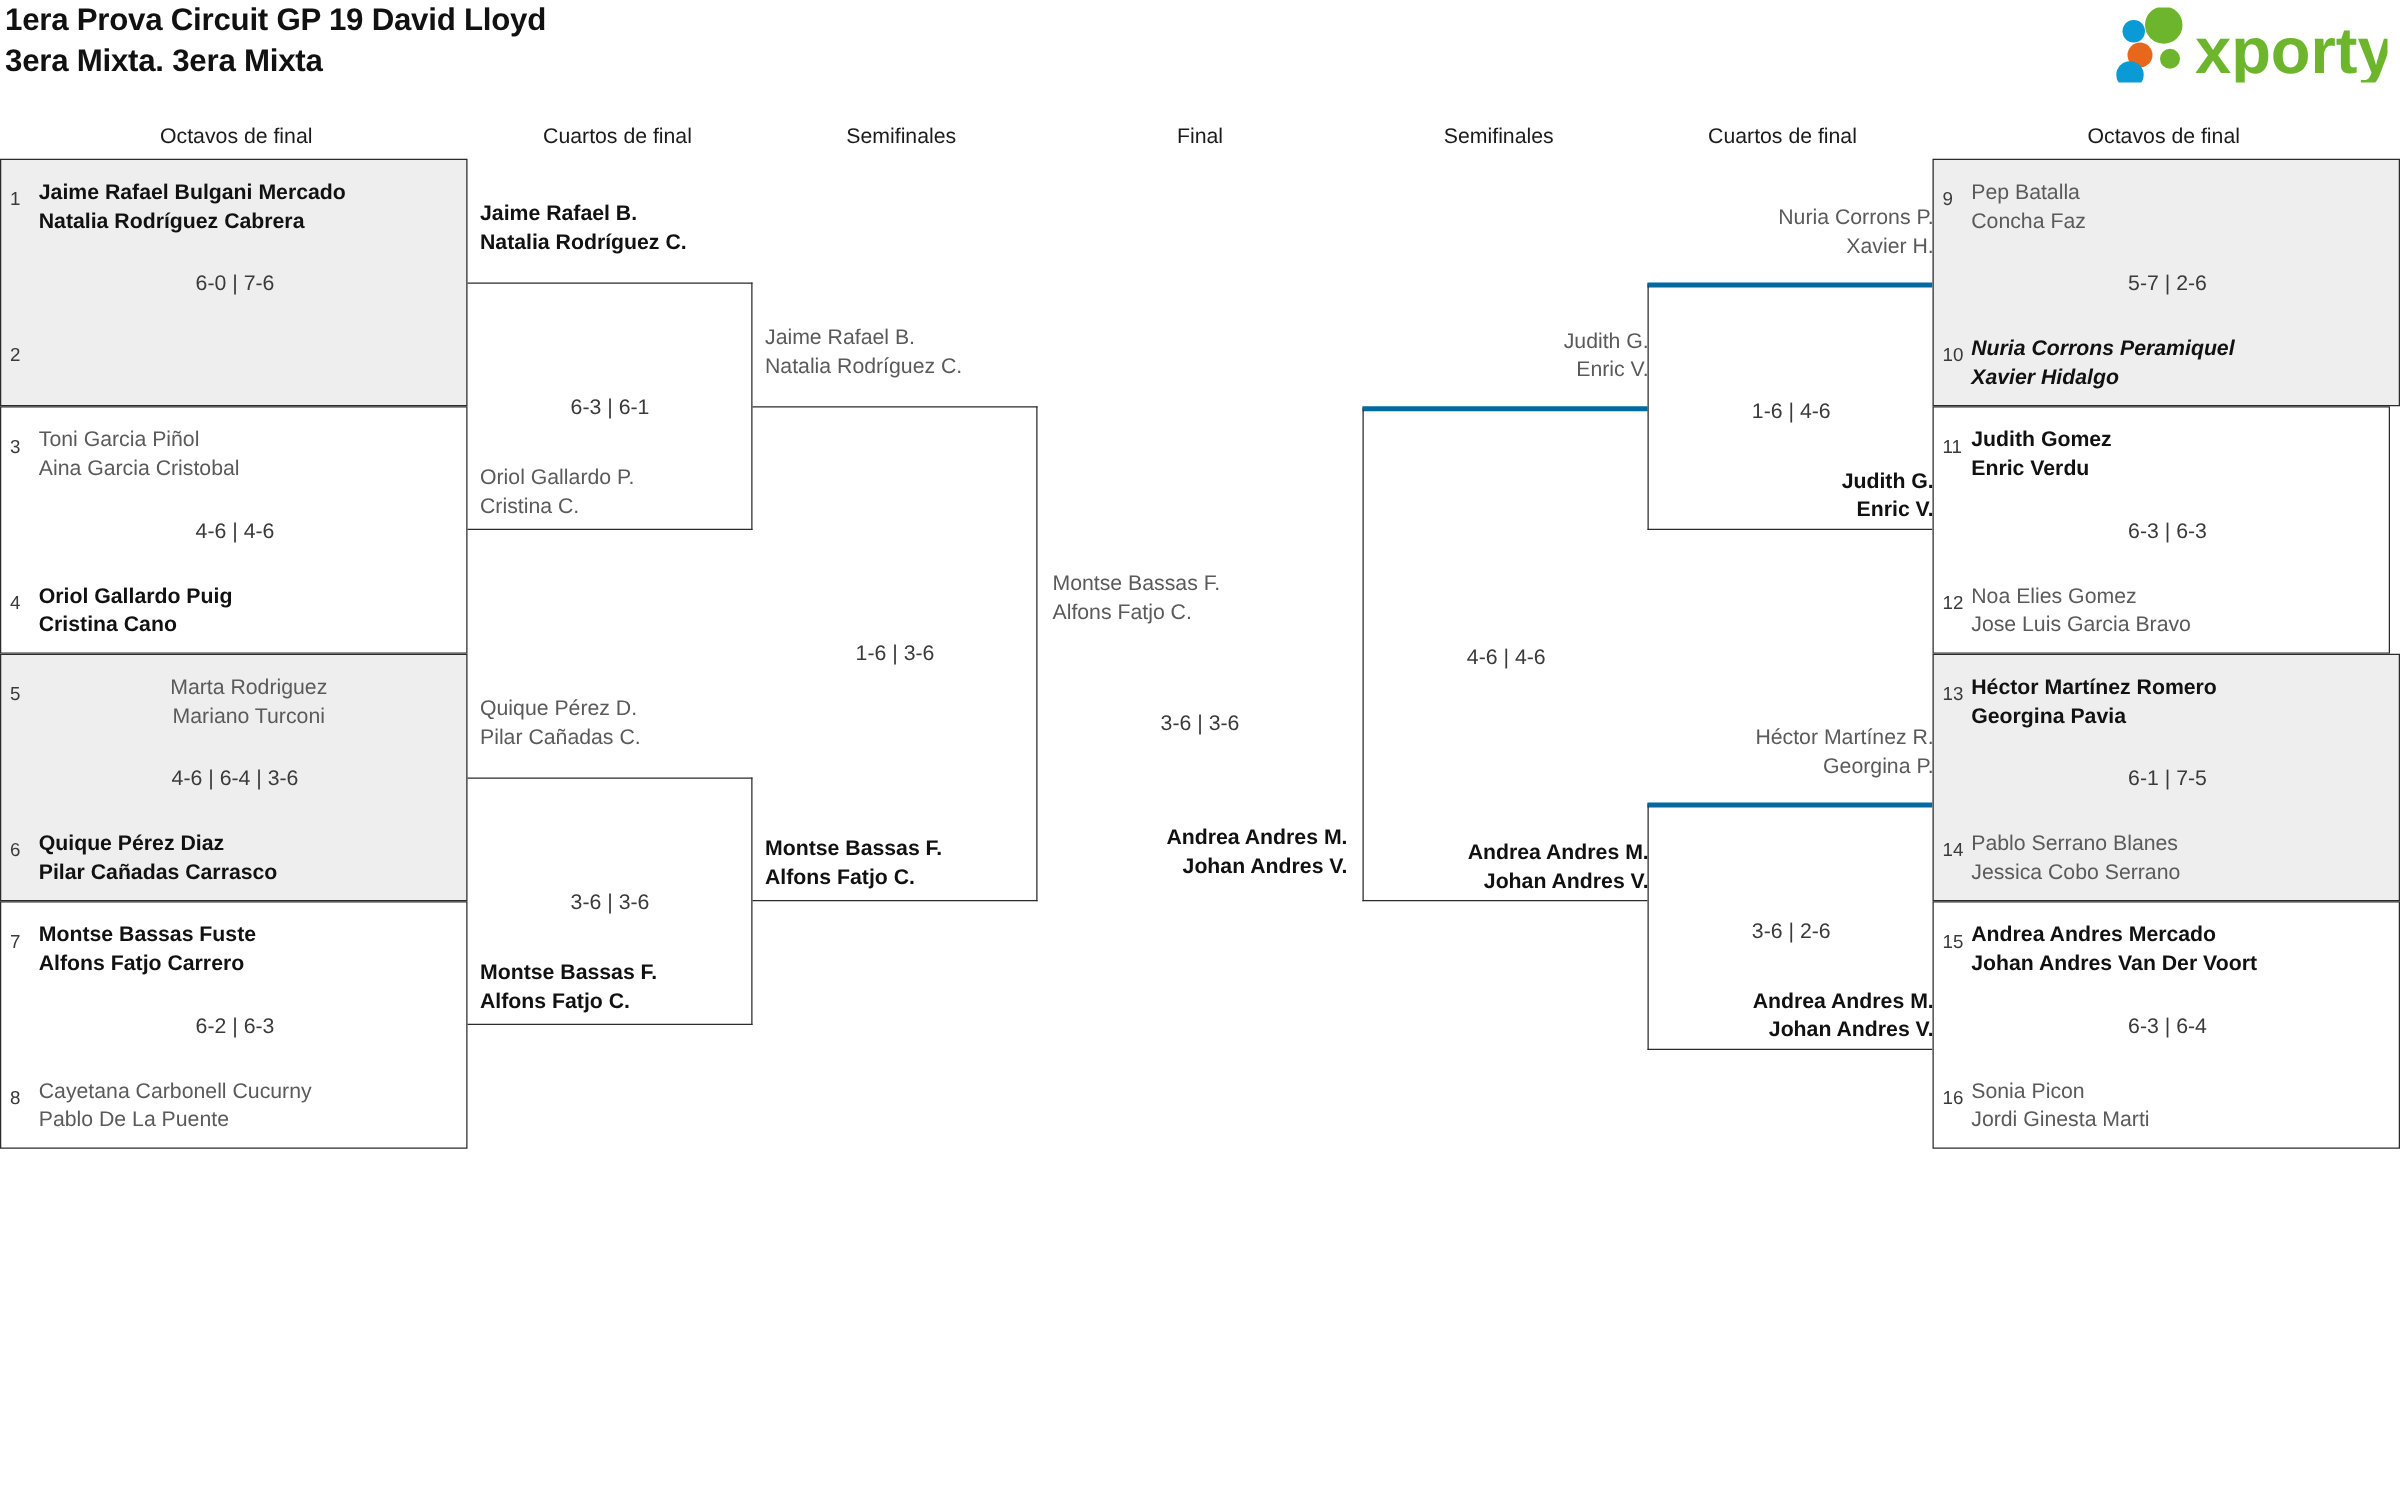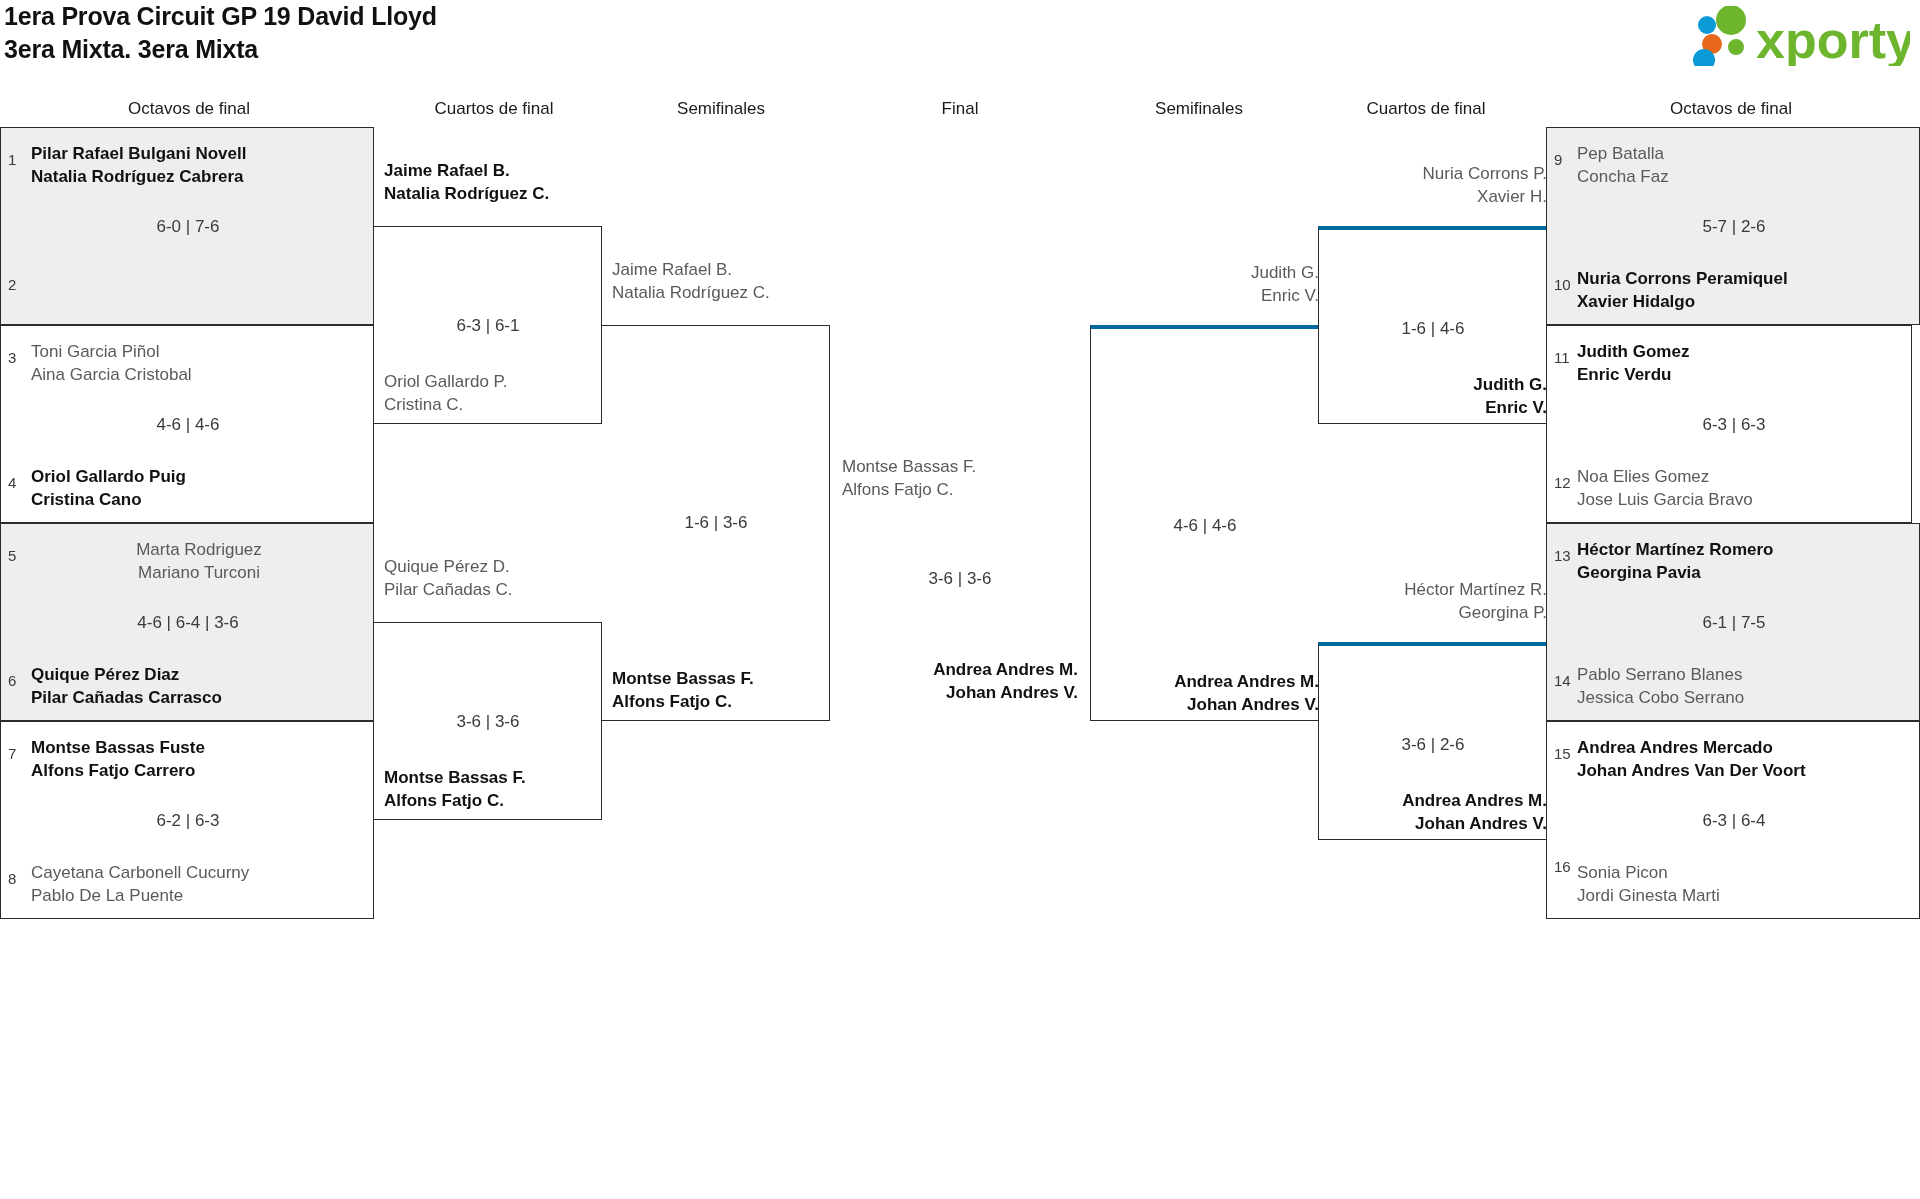--- a/index.html
+++ b/index.html
@@ -108,21 +108,21 @@
 <div class="round-head" style="left:832px; width:256px;">Final</div>
 <div class="round-head" style="left:1088px;width:222px;">Semifinales</div>
 <div class="round-head" style="left:1310px;width:232px;">Cuartos de final</div>
 <div class="round-head" style="left:1542px;width:378px;">Octavos de final</div>
 
 <div id="board">
 
   <div class="cell m1 shade" style="left:0px; top:127px; width:374px; height:198px;">
     <div class="seed" style="top:23px;">1</div>
     <div class="team ta-l" style="left:30px; top:14px; width:336px;">
-      <span class="l1 winner">Pilar Rafael Bulgani Novell</span>
+      <span class="l1 winner">Jaime Rafael Bulgani Mercado</span>
       <span class="l2 winner">Natalia Rodríguez Cabrera</span>
     </div>
     <div class="score" style="left:0px; top:88px; width:374px;">6-0 | 7-6</div>
     <div class="seed" style="top:148px;">2</div>
   </div>
 
   <div class="cell m1 plain" style="left:0px; top:325px; width:374px; height:198px;">
     <div class="seed" style="top:23px;">3</div>
     <div class="team ta-l" style="left:30px; top:14px; width:336px;">
       <span class="l1 loser">Toni Garcia Piñol</span>
@@ -249,21 +249,21 @@
   </div>
 
   <div class="cell m1 shade" style="left:1546px; top:127px; width:374px; height:198px;">
     <div class="seed" style="top:23px;">9</div>
     <div class="team ta-l" style="left:30px; top:14px; width:336px;">
       <span class="l1 loser">Pep Batalla</span>
       <span class="l2 loser">Concha Faz</span>
     </div>
     <div class="score" style="left:0px; top:88px; width:374px;">5-7 | 2-6</div>
     <div class="seed" style="top:148px;">10</div>
-    <div class="team ta-l" style="left:30px; top:139px; width:336px;">
+    <div class="team ta-l" style="left:30px; top:139px; width:336px;font-style:italic;">
       <span class="l1 winner">Nuria Corrons Peramiquel</span>
       <span class="l2 winner">Xavier Hidalgo</span>
     </div>
   </div>
 
   <div class="cell m1 plain" style="left:1546px; top:325px; width:366px; height:198px;">
     <div class="seed" style="top:23px;">11</div>
     <div class="team ta-l" style="left:30px; top:14px; width:336px;">
       <span class="l1 winner">Judith Gomez</span>
       <span class="l2 winner">Enric Verdu</span>
@@ -290,20 +290,20 @@
     </div>
   </div>
 
   <div class="cell m1 plain" style="left:1546px; top:721px; width:374px; height:198px;">
     <div class="seed" style="top:23px;">15</div>
     <div class="team ta-l" style="left:30px; top:14px; width:336px;">
       <span class="l1 winner">Andrea Andres Mercado</span>
       <span class="l2 winner">Johan Andres Van Der Voort</span>
     </div>
     <div class="score" style="left:0px; top:88px; width:374px;">6-3 | 6-4</div>
-    <div class="seed" style="top:136px;text-align:right;">16</div>
+    <div class="seed" style="top:148px;text-align:right;">16</div>
     <div class="team ta-l" style="left:30px; top:139px; width:336px;">
       <span class="l1 loser">Sonia Picon</span>
       <span class="l2 loser">Jordi Ginesta Marti</span>
     </div>
   </div>
 
 </div>
 
 </body></html>

